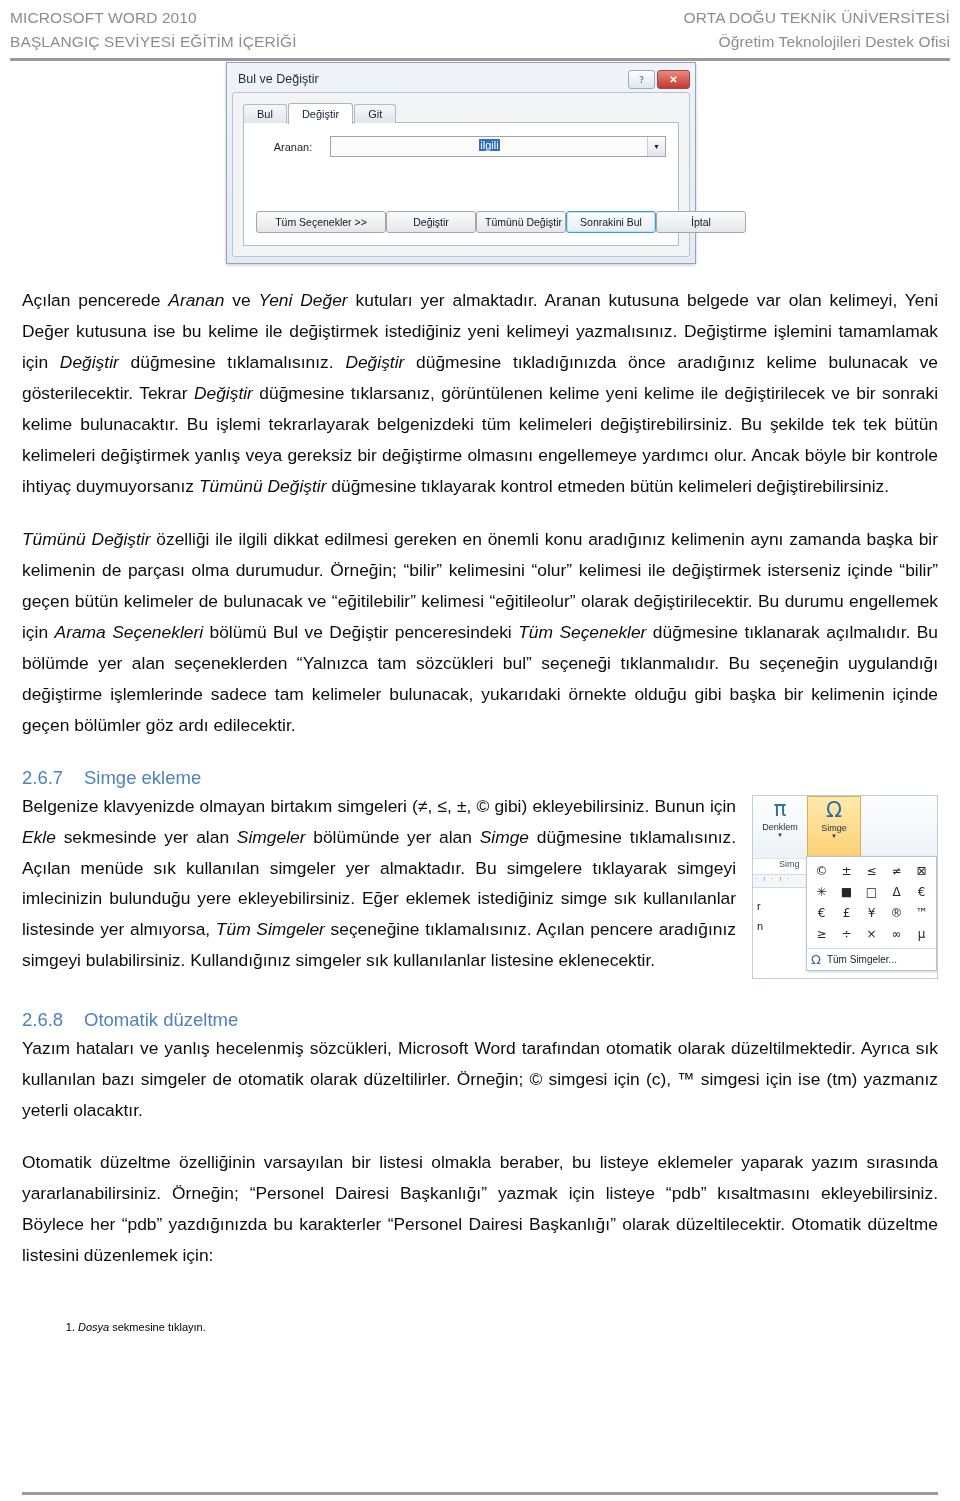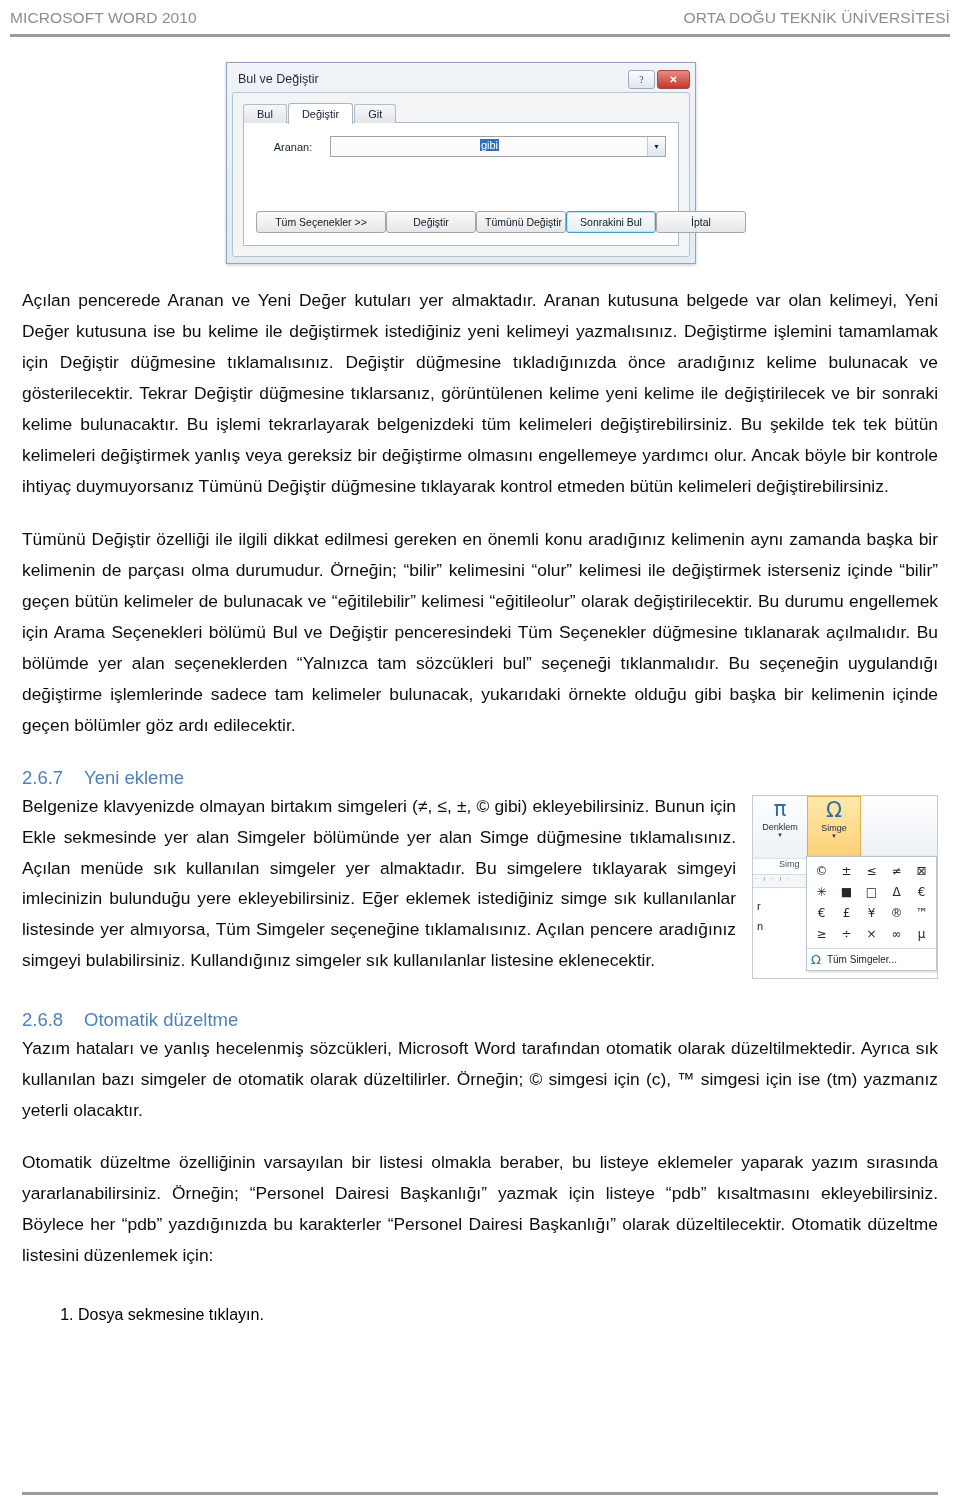--- a/index.html
+++ b/index.html
@@ -194,21 +194,21 @@
   }
   p.para {
     margin: 0 0 0 0;
     font-size: 17.4px;
     line-height: 1.78;
     text-align: justify;
     color: #0d0d0d;
     hyphens: none;
   }
   p.para + p.para { margin-top: 22px; }
-  .i { }
+  .i { font-style: italic; }
 
   h3.heading {
     font-size: 18.5px;
     font-weight: normal;
     color: #4f81bd;
     margin: 0 0 2px 0;
     display: flex;
     align-items: baseline;
   }
   h3.heading .num { width: 62px; flex: none; }
@@ -314,23 +314,23 @@
     display: flex;
     align-items: center;
     gap: 6px;
     padding: 3px 4px;
     font-size: 10px;
     color: #16222e;
   }
   .sym-foot .om { color: #2e6ca4; font-size: 13px; font-family: "DejaVu Sans", sans-serif;}
 
   ol.steps {
-    margin: 30px 0 0 0;
+    margin: 47px 0 0 0;
     padding-left: 56px;
-    font-size: 16px;
+    font-size: 11px;
     line-height: 1.78;
   }
   ol.steps li { margin: 0; }
 
   .footer-rule {
     position: absolute;
     left: 22px;
     bottom: 6px;
     width: 916px;
     height: 3px;
@@ -338,20 +338,24 @@
   }
   .clearfix::after { content:""; display:block; clear:both; }
 </style>
 </head>
 <body>
 
 <div class="page-header">
   <div class="hdr-row">
     <div class="left">MICROSOFT WORD 2010</div>
     <div class="right">ORTA DOĞU TEKNİK ÜNİVERSİTESİ</div>
+  </div>
+  <div class="hdr-row">
+    <div class="left">BAŞLANGIÇ SEVİYESİ EĞİTİM İÇERİĞİ</div>
+    <div class="right">Öğretim Teknolojileri Destek Ofisi</div>
   </div>
   <div class="hdr-rule"></div>
 </div>
 
 <div class="shot-wrap">
   <div class="dialog">
 
     <div class="dlg-titlebar">
       <div class="dlg-title">Bul ve Değiştir</div>
       <div class="win-btns">
@@ -365,21 +369,21 @@
         <div class="tab">Bul</div>
         <div class="tab active">Değiştir</div>
         <div class="tab">Git</div>
       </div>
 
       <div class="tab-panel">
 
         <div class="field-row">
           <div class="lbl">Aranan:</div>
           <div class="combo focused">
-            <div class="val"><span class="sel">gibi</span></div>
+            <div class="val"><span class="sel">ilgili</span></div>
             <div class="combo-arrow">▼</div>
           </div>
         </div>
 
         <div class="spacer-a"></div>
 
 
         <div class="spacer-b"></div>
 
         <div class="btn-row">
@@ -401,21 +405,21 @@
 
 <div class="content">
 
   <p class="para"><span>Açılan pencerede </span><span class="i">Aranan</span><span> ve </span><span class="i">Yeni Değer</span><span> kutuları yer almaktadır. Aranan kutusuna belgede var olan kelimeyi, Yeni Değer kutusuna ise bu kelime ile değiştirmek istediğiniz yeni kelimeyi yazmalısınız. Değiştirme işlemini tamamlamak için </span><span class="i">Değiştir</span><span> düğmesine tıklamalısınız. </span><span class="i">Değiştir</span><span>  düğmesine tıkladığınızda önce aradığınız kelime bulunacak ve gösterilecektir. Tekrar </span><span class="i">Değiştir</span><span> düğmesine tıklarsanız, görüntülenen kelime yeni kelime ile değiştirilecek ve bir sonraki kelime bulunacaktır. Bu işlemi tekrarlayarak belgenizdeki tüm kelimeleri değiştirebilirsiniz. Bu şekilde tek tek bütün kelimeleri değiştirmek yanlış veya gereksiz bir değiştirme olmasını engellemeye yardımcı olur. Ancak böyle bir kontrole ihtiyaç duymuyorsanız </span><span class="i">Tümünü Değiştir</span><span> düğmesine tıklayarak kontrol etmeden bütün kelimeleri değiştirebilirsiniz.</span></p>
 
   <p class="para"><span class="i">Tümünü Değiştir</span><span> özelliği ile ilgili dikkat edilmesi gereken en önemli konu aradığınız kelimenin aynı zamanda başka bir kelimenin de parçası olma durumudur. Örneğin; “bilir” kelimesini “olur” kelimesi ile değiştirmek isterseniz içinde “bilir” geçen bütün kelimeler de bulunacak ve “eğitilebilir” kelimesi “eğitileolur” olarak değiştirilecektir. Bu durumu engellemek için </span><span class="i">Arama Seçenekleri</span><span> bölümü Bul ve Değiştir penceresindeki </span><span class="i">Tüm Seçenekler</span><span> düğmesine tıklanarak açılmalıdır. Bu bölümde yer alan seçeneklerden “Yalnızca tam sözcükleri bul” seçeneği tıklanmalıdır. Bu seçeneğin uygulandığı değiştirme işlemlerinde sadece tam kelimeler bulunacak, yukarıdaki örnekte olduğu gibi başka bir kelimenin içinde geçen bölümler göz ardı edilecektir.</span></p>
 
   <div class="sec-simge clearfix">
     <h3 class="heading">
       <span class="num">2.6.7</span>
-      <span>Yeni ekleme</span>
+      <span>Simge ekleme</span>
     </h3>
 
     <div class="ribbon-figure">
       <div class="ribbon-shot">
         <div class="rb-top">
           <div class="rb-cmd">
             <span class="glyph">π</span>
             <span class="cap">Denklem</span>
             <span class="car">▼</span>
           </div>

